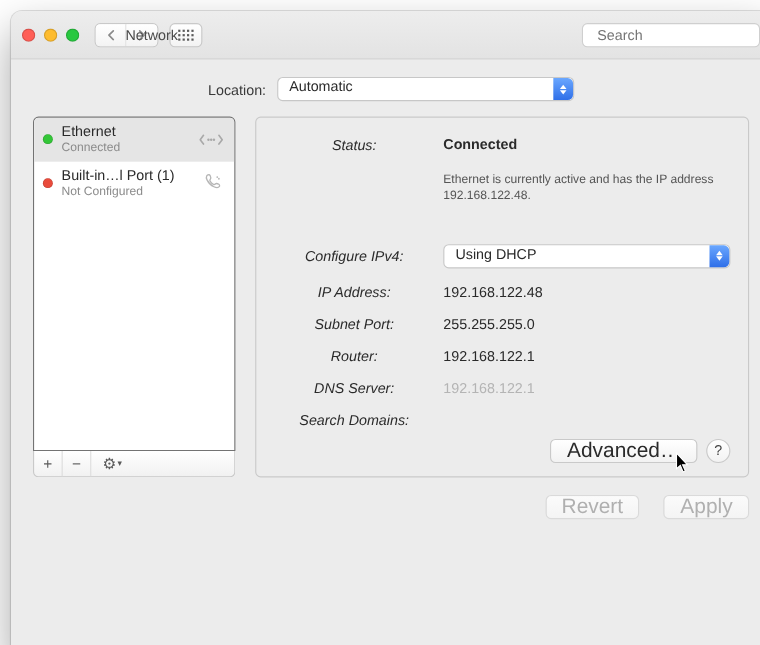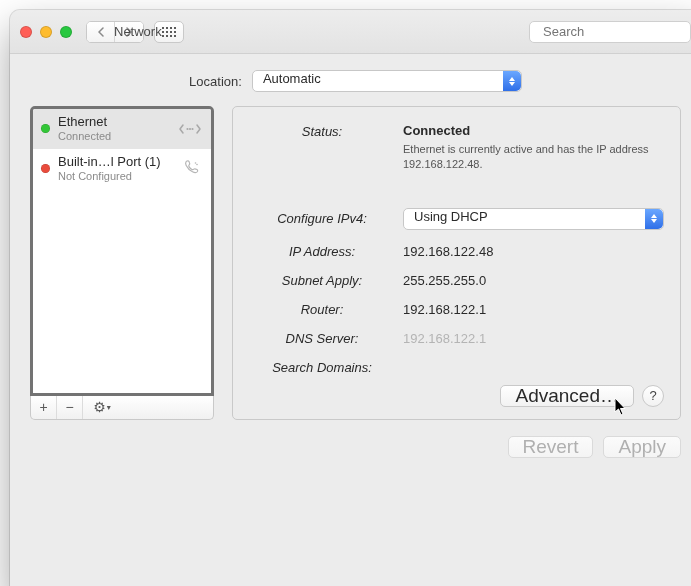--- a/index.html
+++ b/index.html
@@ -122,21 +122,21 @@
     display: flex;
     padding: 0 20px 16px 20px;
     gap: 18px;
   }
   .sidebar {
     width: 184px;
     display: flex; flex-direction: column;
   }
   .iface-list {
     flex: 1;
-    border: 3px solid #737373;
+    border: 1px solid #737373;
     border-radius: 5px 5px 0 0;
     background: #fff;
     overflow: hidden;
   }
   .iface {
     display: flex; align-items: center;
     padding: 6px 8px;
     gap: 8px;
     position: relative;
   }
@@ -182,41 +182,41 @@
     display: grid;
     grid-template-columns: 146px 1fr;
     column-gap: 8px;
     row-gap: 14px;
     align-items: center;
   }
   .lab { text-align: center; color: #2a2a2a; font-style: italic; }
   .val { color: #2a2a2a; }
   .val.muted { color: #b4b4b4; }
   .status-text { font-weight: 600; }
-  .status-sub { font-size: 11px; color: #555; margin-top: 4px; max-width: 250px; line-height: 1.35; }
+  .status-sub { font-size: 11px; color: #555; margin-top: 18px; max-width: 250px; line-height: 1.35; }
   .detail .select { min-width: 260px; width: 100%; }
   .detail-bottom {
     margin-top: auto;
     display: flex;
     justify-content: flex-end;
     align-items: center;
     gap: 8px;
     padding-top: 10px;
   }
   .mac-btn {
     height: 22px;
     padding: 0 14px;
     border-radius: 5px;
     border: 1px solid #c9c9c9;
     background: linear-gradient(#ffffff,#f2f2f2);
     font-size: 19px;
     color: #2a2a2a;
     display: inline-flex; align-items: center; justify-content: center;
   }
-  .mac-btn.disabled { color: #b0b0b0; border-color: #dadada; background: linear-gradient(#fbfbfb,#f4f4f4); }
+  .mac-btn.disabled { color: #b0b0b0; border-color: #dadada; background: linear-gradient(#fbfbfb,#f4f4f4); margin-left: 12px; }
   .help-btn {
     width: 22px; height: 22px; border-radius: 50%;
     border: 1px solid #c9c9c9;
     background: linear-gradient(#ffffff,#f2f2f2);
     display: inline-flex; align-items: center; justify-content: center;
     font-size: 13px; color: #434343;
   }
   .footer-row {
     display: flex; justify-content: flex-end; gap: 10px;
     padding: 0 20px 16px 20px;
@@ -348,21 +348,21 @@
         <div class="val">
           <div class="select">
             <span>Using DHCP</span>
             <span class="caps"></span>
           </div>
         </div>
 
         <div class="lab">IP Address:</div>
         <div class="val">192.168.122.48</div>
 
-        <div class="lab">Subnet Apply:</div>
+        <div class="lab">Subnet Port:</div>
         <div class="val">255.255.255.0</div>
 
         <div class="lab">Router:</div>
         <div class="val">192.168.122.1</div>
 
         <div class="lab">DNS Server:</div>
         <div class="val muted">192.168.122.1</div>
 
         <div class="lab">Search Domains:</div>
         <div class="val"></div>

